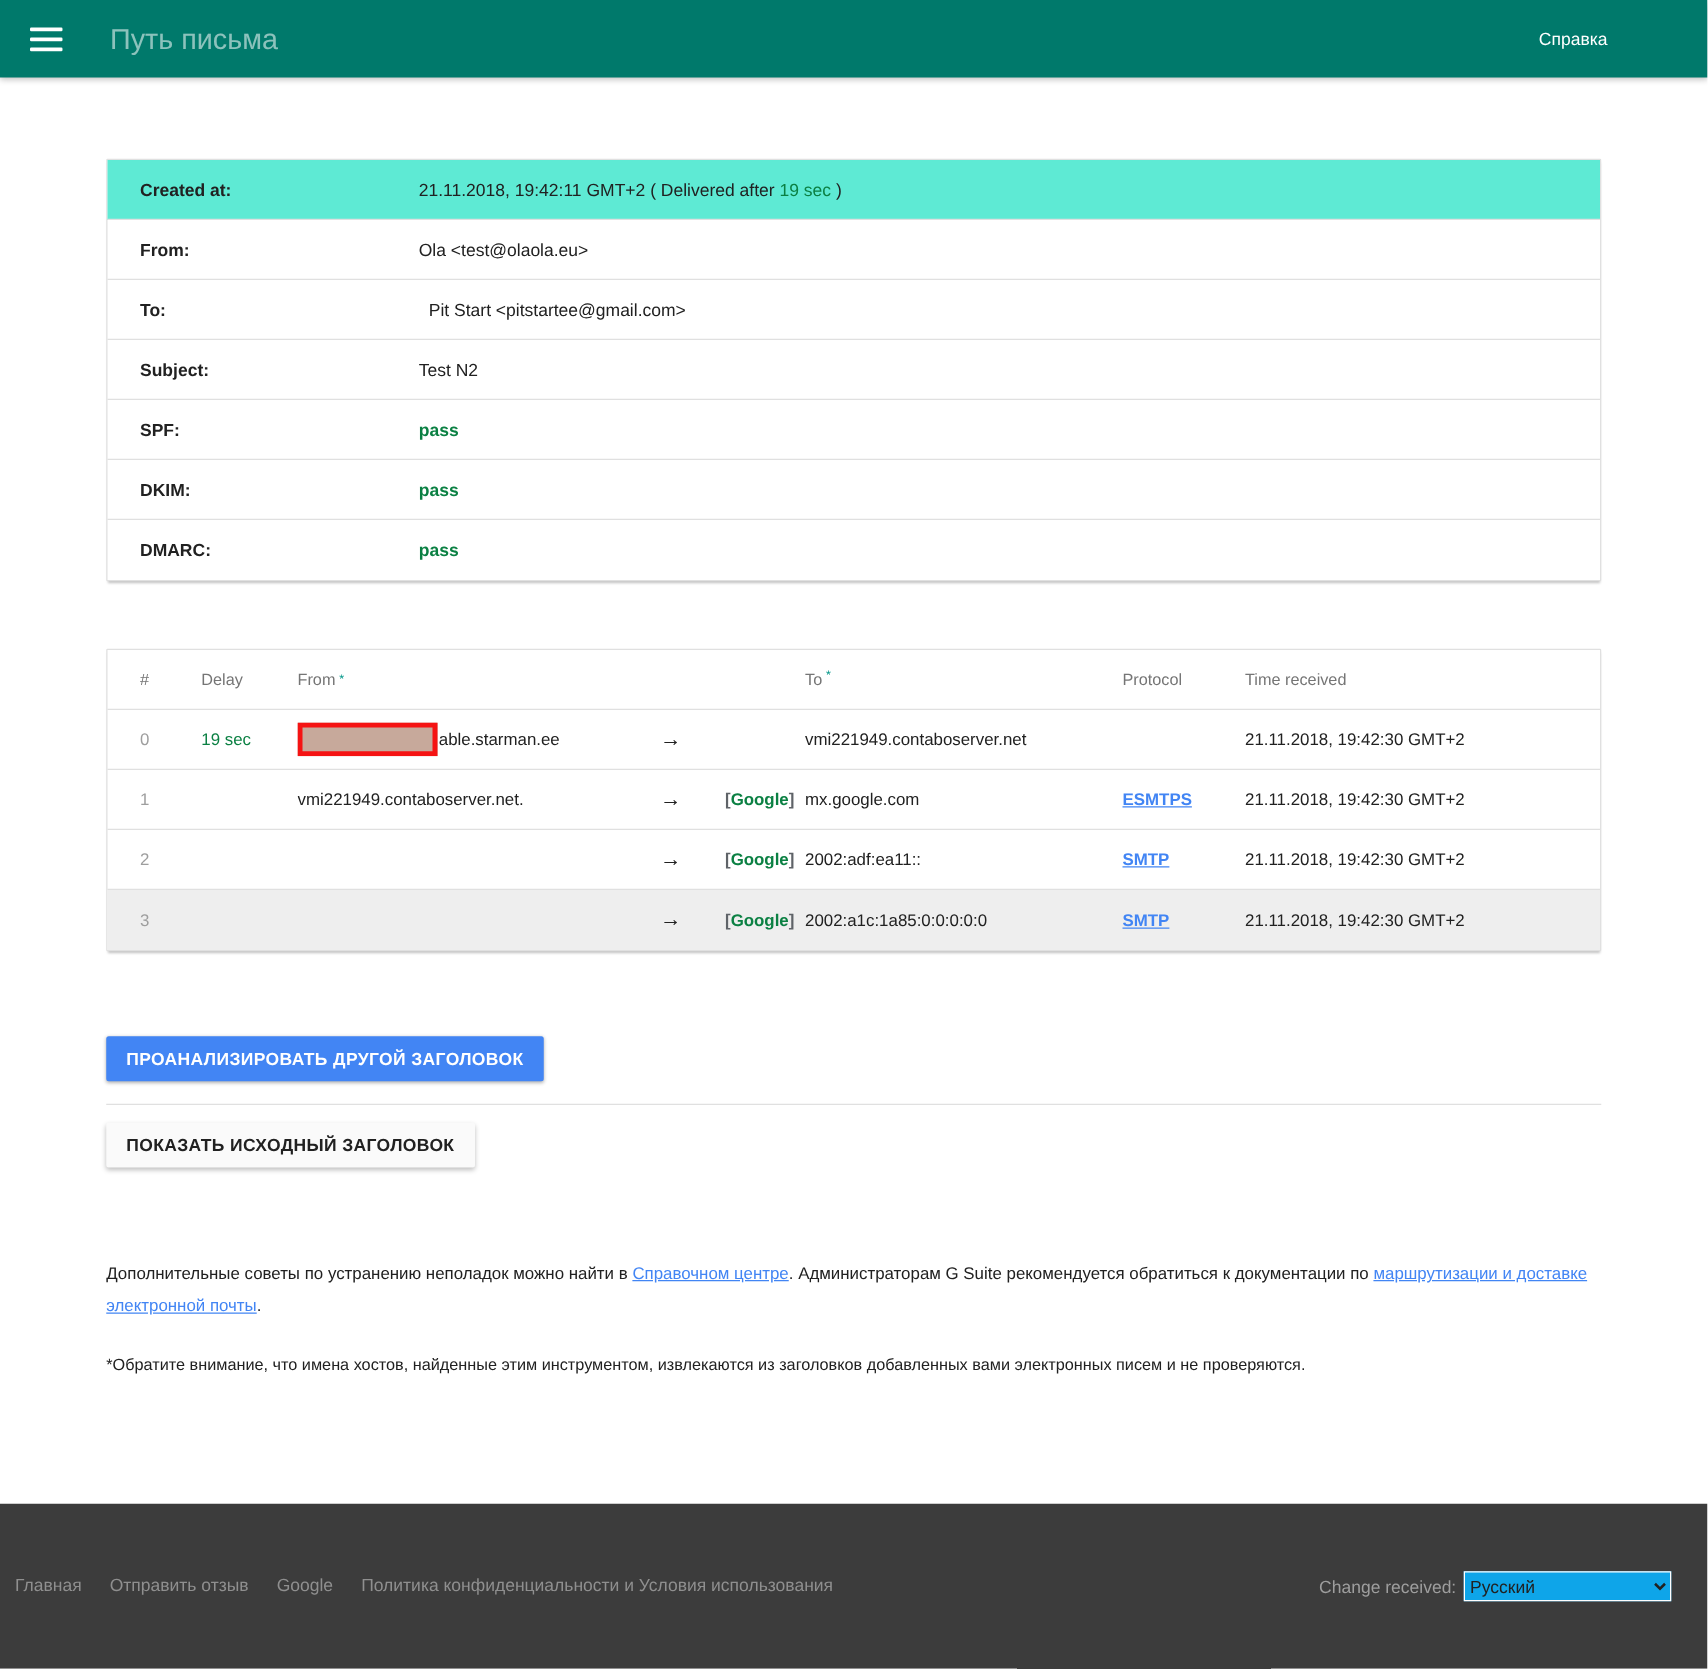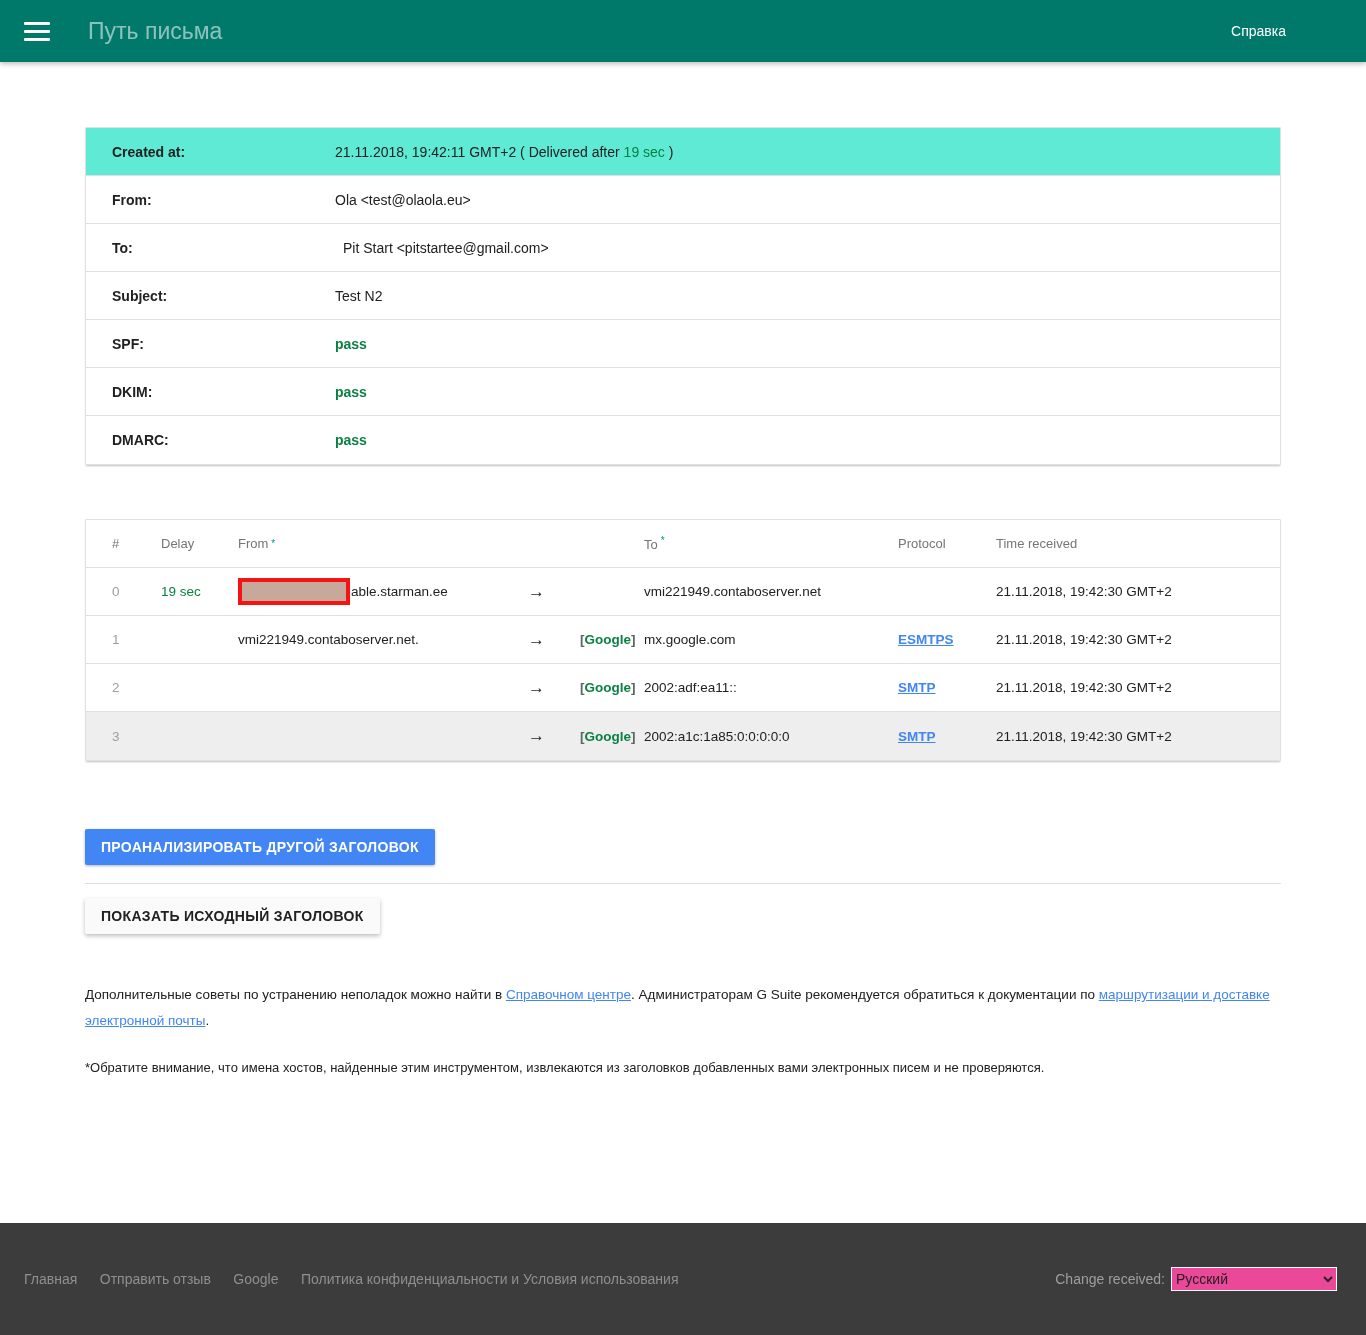--- a/index.html
+++ b/index.html
@@ -118,48 +118,48 @@
   }
   .rule { border:none; border-top:1px solid #e0e0e0; margin:18px 0 0 0; }
   .btn-secondary {
     margin-top:14px;
     background:#fafafa;
     color:#212121;
     box-shadow:0 2px 4px rgba(0,0,0,.26);
   }
 
   
-  .note { font-size:13.5px; line-height:26px; margin-top:48px; }
+  .note { font-size:13.5px; line-height:26px; margin-top:72px; }
   .note a { color:#4285f4; text-decoration:underline; cursor:pointer; }
   .note2 { font-size:13px; margin-top:24px; line-height:20px; }
 
   
   .footer {
     margin-top:auto;
     flex:0 0 auto;
-    height:112px;
+    height:132px;
     background:#3c3c3c;
     display:flex;
     align-items:center;
-    padding:0 29px 0 24px;
+    padding:0 29px 0 12px;
   }
   .footer-links a {
     color:#8f8f8f;
     font-size:14px;
     text-decoration:none;
     margin-right:18px;
     cursor:pointer;
   }
   .footer-right { margin-left:auto; display:flex; align-items:center; }
   .lang-label { color:#9e9e9e; font-size:14px; margin-right:6px; }
   .lang-select {
     width:166px; height:24px;
     font-family:"Liberation Sans", sans-serif;
     font-size:14px;
-    background:#ec4899;
+    background:#0ea5e9;
     color:#212121;
     border:1px solid #ffffff;
     border-radius:0;
   }
 </style>
 </head>
 <body>
 
 <div class="page">
 

